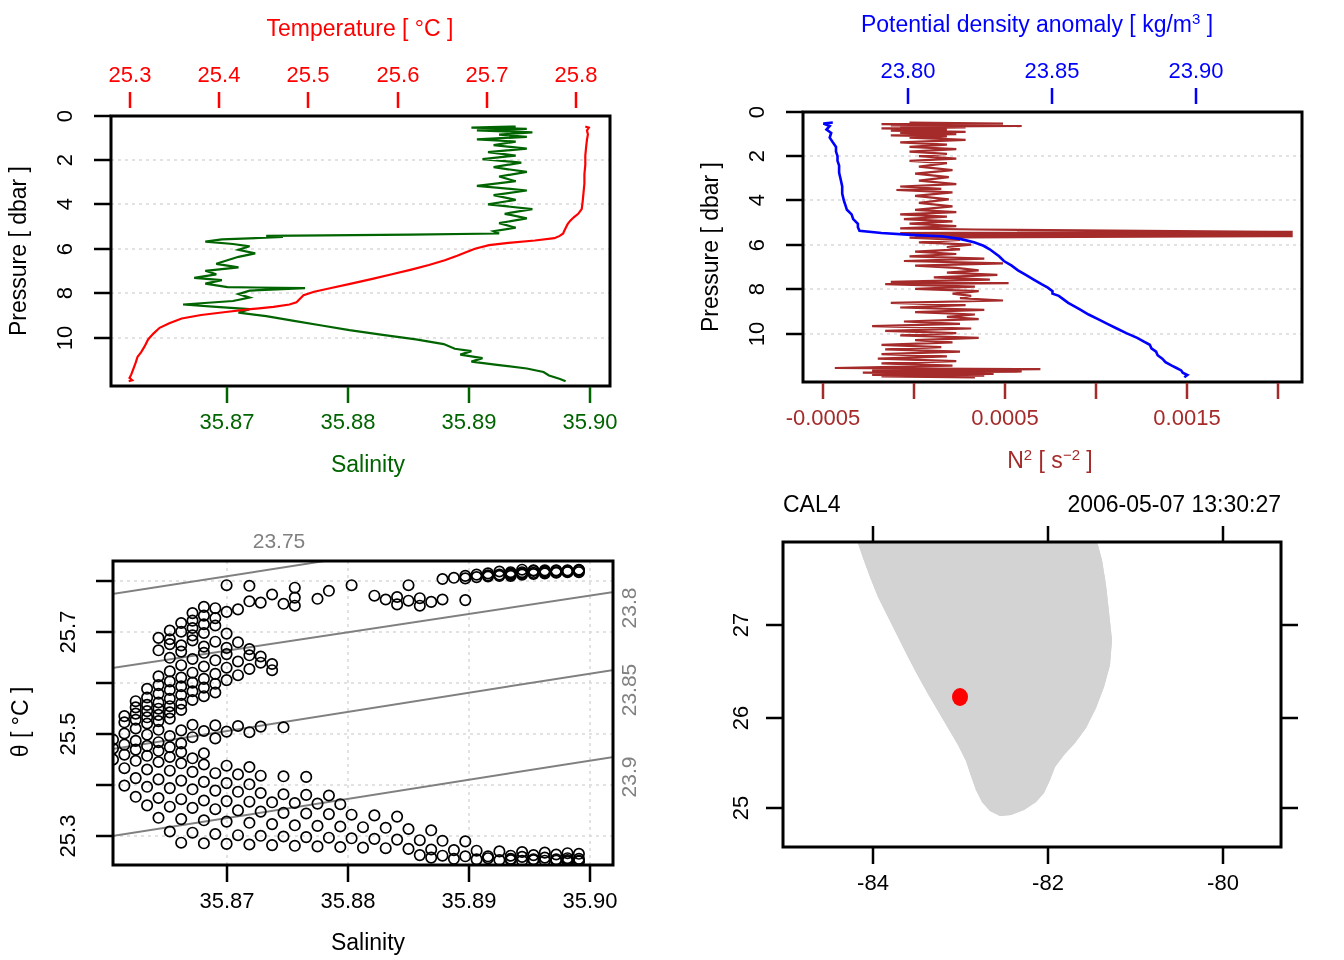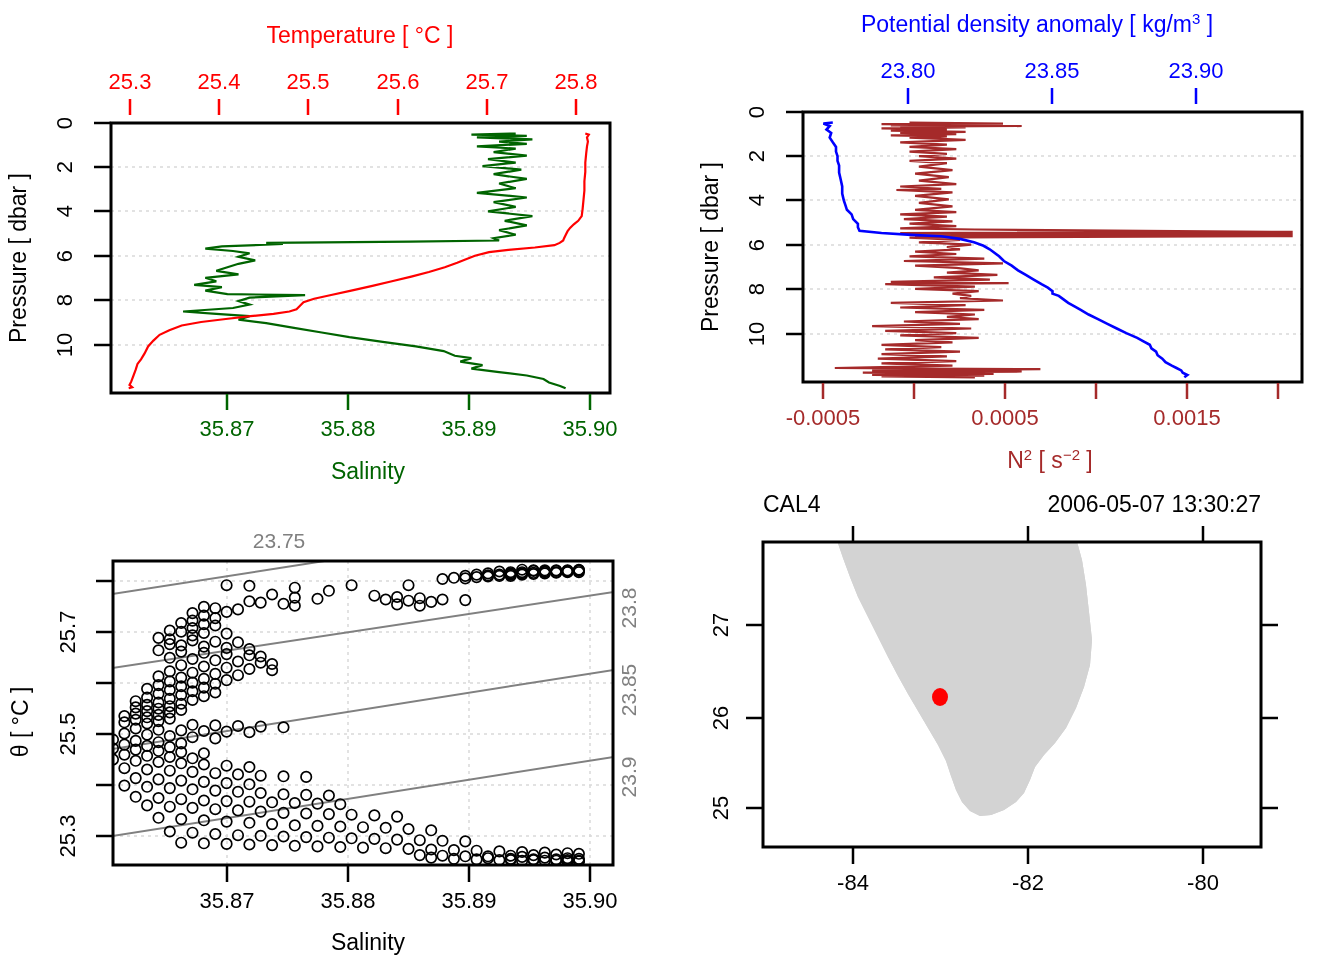--- a/index.html
+++ b/index.html
@@ -10,24 +10,24 @@
   body {
     width: 1344px;
     height: 960px;
     font-family: "Liberation Sans", sans-serif;
     position: relative;
     overflow: hidden;
   }
   .panel {
     position: absolute;
   }
-  #panel-profile-ts   { left: 0;   top: 11px;   width: 672px; height: 480px; text-decoration: underline; }
+  #panel-profile-ts   { left: 0;   top: 4px;   width: 672px; height: 480px; text-decoration: underline; }
   #panel-profile-n2   { left: 672px; top: 0; width: 672px; height: 480px; margin-left: 20px; }
   #panel-ts-diagram   { left: 0;   top: 500px; width: 672px; height: 480px; }
-  #panel-map          { left: 652px; top: 480px; width: 672px; height: 480px; }
+  #panel-map          { left: 672px; top: 480px; width: 672px; height: 480px; }
   svg { display: block; }
   text { font-family: "Liberation Sans", sans-serif; }
 </style>
 </head>
 <body>
 
 <div class="panel" id="panel-profile-ts">
   <svg width="672" height="480" viewBox="0 0 672 480">
 
     <text x="360" y="32" text-anchor="middle" font-size="23" fill="#FF0000">Temperature [ °C ]</text>

